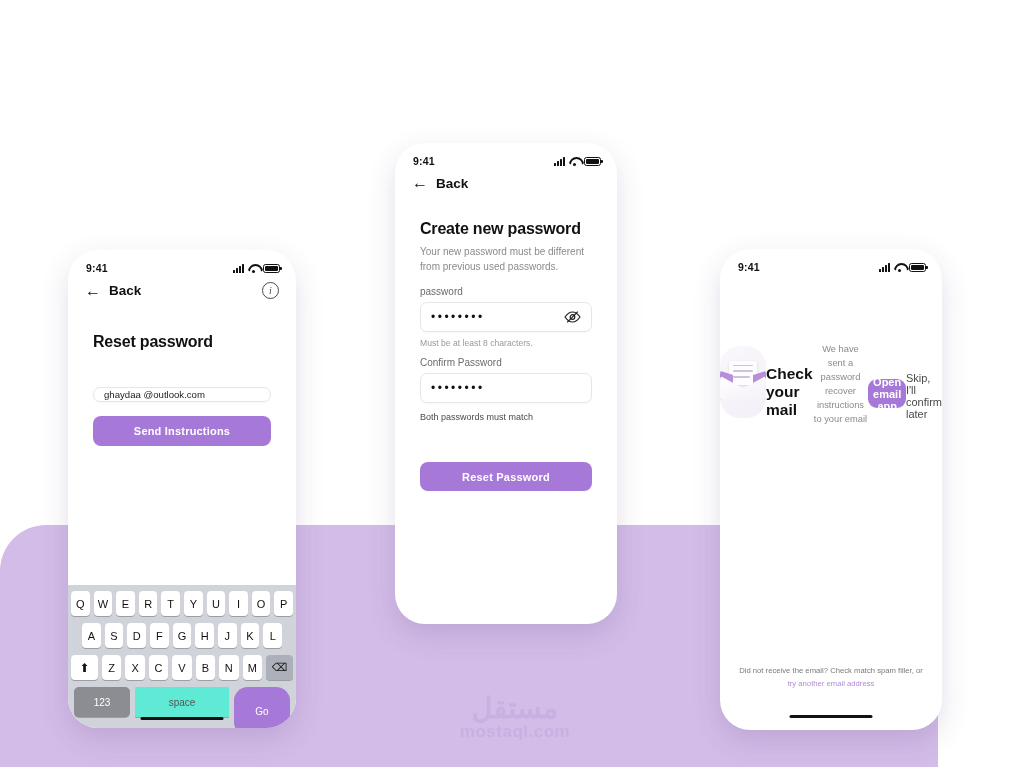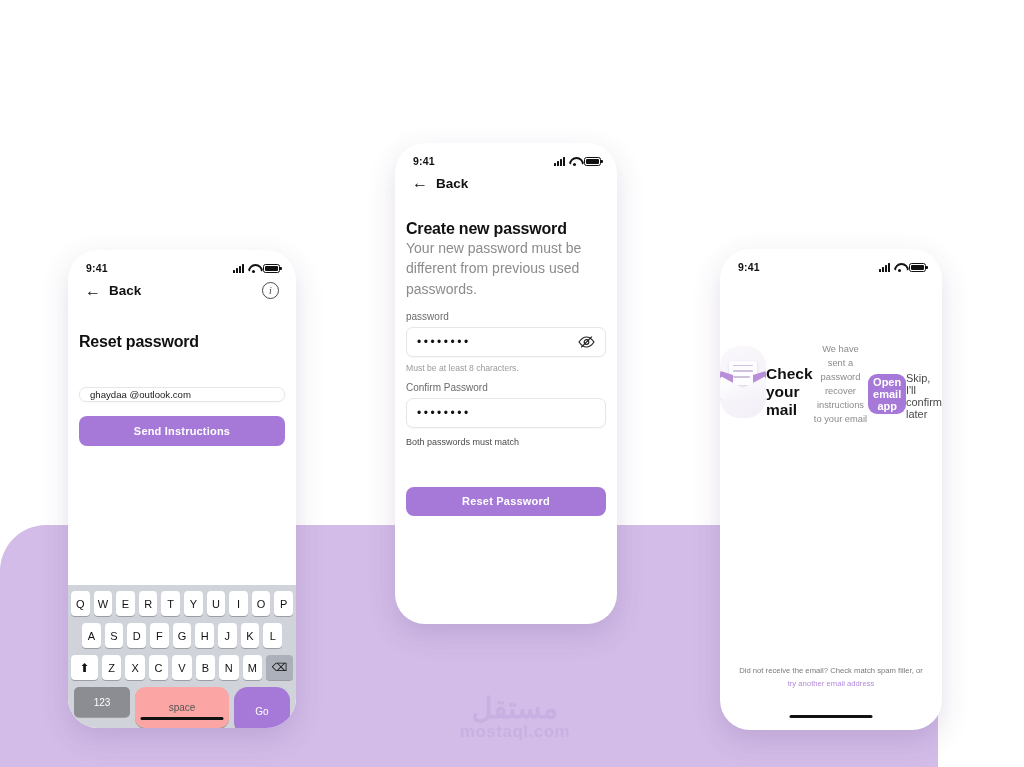--- a/index.html
+++ b/index.html
@@ -85,23 +85,23 @@
   .back-arrow { font-size: 16px; color: #111; line-height: 1; font-weight: 500; }
   .back-label { font-size: 13.5px; font-weight: bold; color: #111; }
   .info-icon {
     width: 17px; height: 17px; border: 1.4px solid #4a4a4a; border-radius: 50%;
     display: flex; align-items: center; justify-content: center;
     font-size: 10px; font-style: italic; font-family: "Liberation Serif", serif;
     color: #4a4a4a; line-height: 1;
   }
 
   
-  .body-pad { padding: 0 11px; }
+  .body-pad { padding: 0 25px; }
   .h1 { font-size: 16px; font-weight: bold; color: #111; letter-spacing: -.2px; }
-  .sub { font-size: 14px; color: #8b8b8b; line-height: 1.45; }
+  .sub { font-size: 10px; color: #8b8b8b; line-height: 1.45; margin-top: 7px; }
   .field-label { font-size: 10px; color: #6b6b6b; margin-bottom: 5px; }
   .input {
     height: 30px; border: 1px solid #e6e6e6; border-radius: 7px;
     background: #fff; display: flex; align-items: center;
     padding: 0 10px; justify-content: space-between;
     box-shadow: 0 1px 2px rgba(0,0,0,.03);
   }
   .input-text { font-size: 9.6px; color: #1b1b1b; }
   .dots { font-size: 12px; letter-spacing: 2.5px; color: #111; line-height: 1; }
   .hint { font-size: 8.6px; color: #9a9a9a; margin-top: 6px; }
@@ -142,21 +142,21 @@
   .env .front {
     position: absolute; left: 0; bottom: 0; width: 46px; height: 24px;
     background: linear-gradient(160deg,#ffffff,#f4f0f8);
     border-radius: 4px;
     clip-path: polygon(0 0, 50% 52%, 100% 0, 100% 100%, 0 100%);
     box-shadow: 0 2px 5px rgba(120,90,150,.18);
   }
   .mail-title { font-size: 15.5px; font-weight: bold; color: #111; margin-top: 20px; }
   .mail-sub { font-size: 9.3px; color: #8b8b8b; text-align: center; line-height: 1.5; margin-top: 6px; }
   .btn-email {
-    margin-top: 24px; width: 113px; height: 40px; border-radius: 9px;
+    margin-top: 24px; width: 113px; height: 29px; border-radius: 9px;
     background: #a678d8; color: #fff; font-size: 11px; font-weight: bold;
     display: flex; align-items: center; justify-content: center; cursor: pointer; border: none;
   }
   .skip { margin-top: 28px; font-size: 11px; color: #4a4a4a; cursor: pointer; }
   .foot {
     position: absolute; left: 0; right: 0; bottom: 40px;
     text-align: center; font-size: 7.7px; color: #7a7a7a; line-height: 1.6; padding: 0 14px;
   }
   .foot a { color: #b48adb; text-decoration: none; cursor: pointer; }
 
@@ -176,21 +176,21 @@
     background: #fff; border-radius: 4px; height: 25px; min-width: 18px; flex: 1;
     display: flex; align-items: center; justify-content: center;
     font-size: 11px; color: #111; box-shadow: 0 1px 0 rgba(0,0,0,.25); cursor: pointer;
   }
   .krow.r2 { padding: 0 11px; }
   .krow.r3 { padding: 0 0px; }
   .key.shift { flex: 0 0 27px; background: #fff; font-size: 12px; }
   .key.del { flex: 0 0 27px; background: #acb0ba; font-size: 11px; }
   .krow.r4 { gap: 5px; padding: 0 3px; }
   .key.num { flex: 0 0 56px; background: #8c8c93; color: #fff; font-size: 10px; border-radius: 5px; height: 30px; }
-  .key.space { flex: 1; background: #fca5a5; font-size: 10px; color: #555; border-radius: 10px; height: 41px; }
+  .key.space { flex: 1; background: #5eead4; font-size: 10px; color: #555; border-radius: 1px; height: 30px; }
   .key.go { flex: 0 0 56px; background: #a678d8; color: #fff; font-size: 10px; border-radius: 14px; height: 48px; }
   .krow.r5 { justify-content: space-between; padding: 3px 12px 0 12px; }
   .kb-emoji, .kb-mic { font-size: 13px; color: #3a3a3a; cursor: pointer; background: none; box-shadow: none; flex: 0 0 auto; }
   .kb-home {
     position: absolute; bottom: 8px; left: 50%; transform: translateX(-50%);
     width: 83px; height: 3.5px; background: #111; border-radius: 3px;
   }
 </style>
 </head>
 <body>

